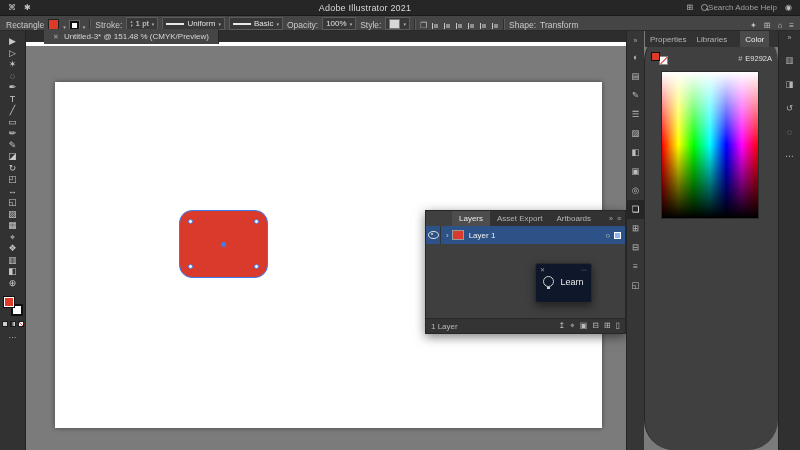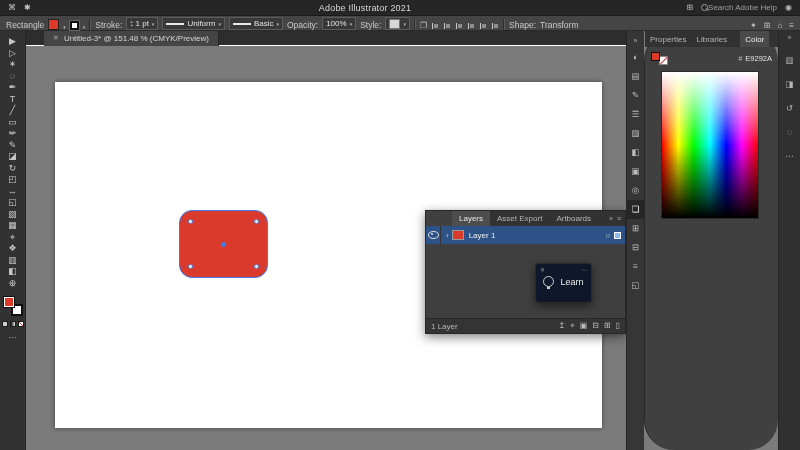--- a/index.html
+++ b/index.html
@@ -47,21 +47,21 @@
   .sw-back{position:absolute;right:0;bottom:0;width:12px;height:12px;background:#fff;border:2px solid #0f0f0f;box-sizing:border-box;}
   .sw-front{position:absolute;left:0;top:0;width:12px;height:12px;background:#DD3A2A;border:1px solid #0f0f0f;box-shadow:inset 0 0 0 1px #fff;box-sizing:border-box;}
   #tb-btns{display:flex;gap:2px;margin-top:5px;}
   .tb-btn{width:6px;height:6px;border:1px solid #1d1d1d;box-sizing:border-box;}
   .tb-btn.color{background:#cfcfcf;}
   .tb-btn.grad{background:linear-gradient(to right,#111,#eee);}
   .tb-btn.none{background:linear-gradient(to top right,#fff 42%,#d33 42%,#d33 58%,#fff 58%);}
   .tb-more{margin-top:6px;font-size:8px;color:#b5b5b5;}
   
   #center{flex:1;display:flex;flex-direction:column;min-width:0;}
-  #tabbar{height:15px;background:#2d2d2d;border-bottom:1px solid #ffffff;display:flex;align-items:center;box-sizing:border-box;}
+  #tabbar{height:15px;background:#2d2d2d;border-bottom:4px solid #ffffff;display:flex;align-items:center;box-sizing:border-box;}
   .doc-tab{display:flex;align-items:center;gap:5px;background:#454545;height:15px;margin-left:18px;
            padding:0 9px;font-size:8px;color:#d6d6d6;border-right:1px solid #262626;white-space:nowrap;}
   .doc-tab .x{font-size:7px;color:#a8a8a8;}
   #canvas{flex:1;position:relative;background:#7b7b7b;overflow:hidden;}
   #artboard{position:absolute;left:29px;top:36px;width:547px;height:346px;background:#fff;
             box-shadow:0 0 5px rgba(0,0,0,.45);}
   #sel-rect{position:absolute;left:124px;top:128px;width:89px;height:68px;background:#D93A2B;
             border:1px solid #3A7DF0;border-radius:13px;box-sizing:border-box;}
   .cw{position:absolute;width:5px;height:5px;border:1px solid #3A7DF0;border-radius:50%;background:#fdfdfd;box-sizing:border-box;}
   .cw.tl{left:8px;top:8px;} .cw.tr{right:8px;top:8px;} .cw.bl{left:8px;bottom:8px;} .cw.br{right:8px;bottom:8px;}

